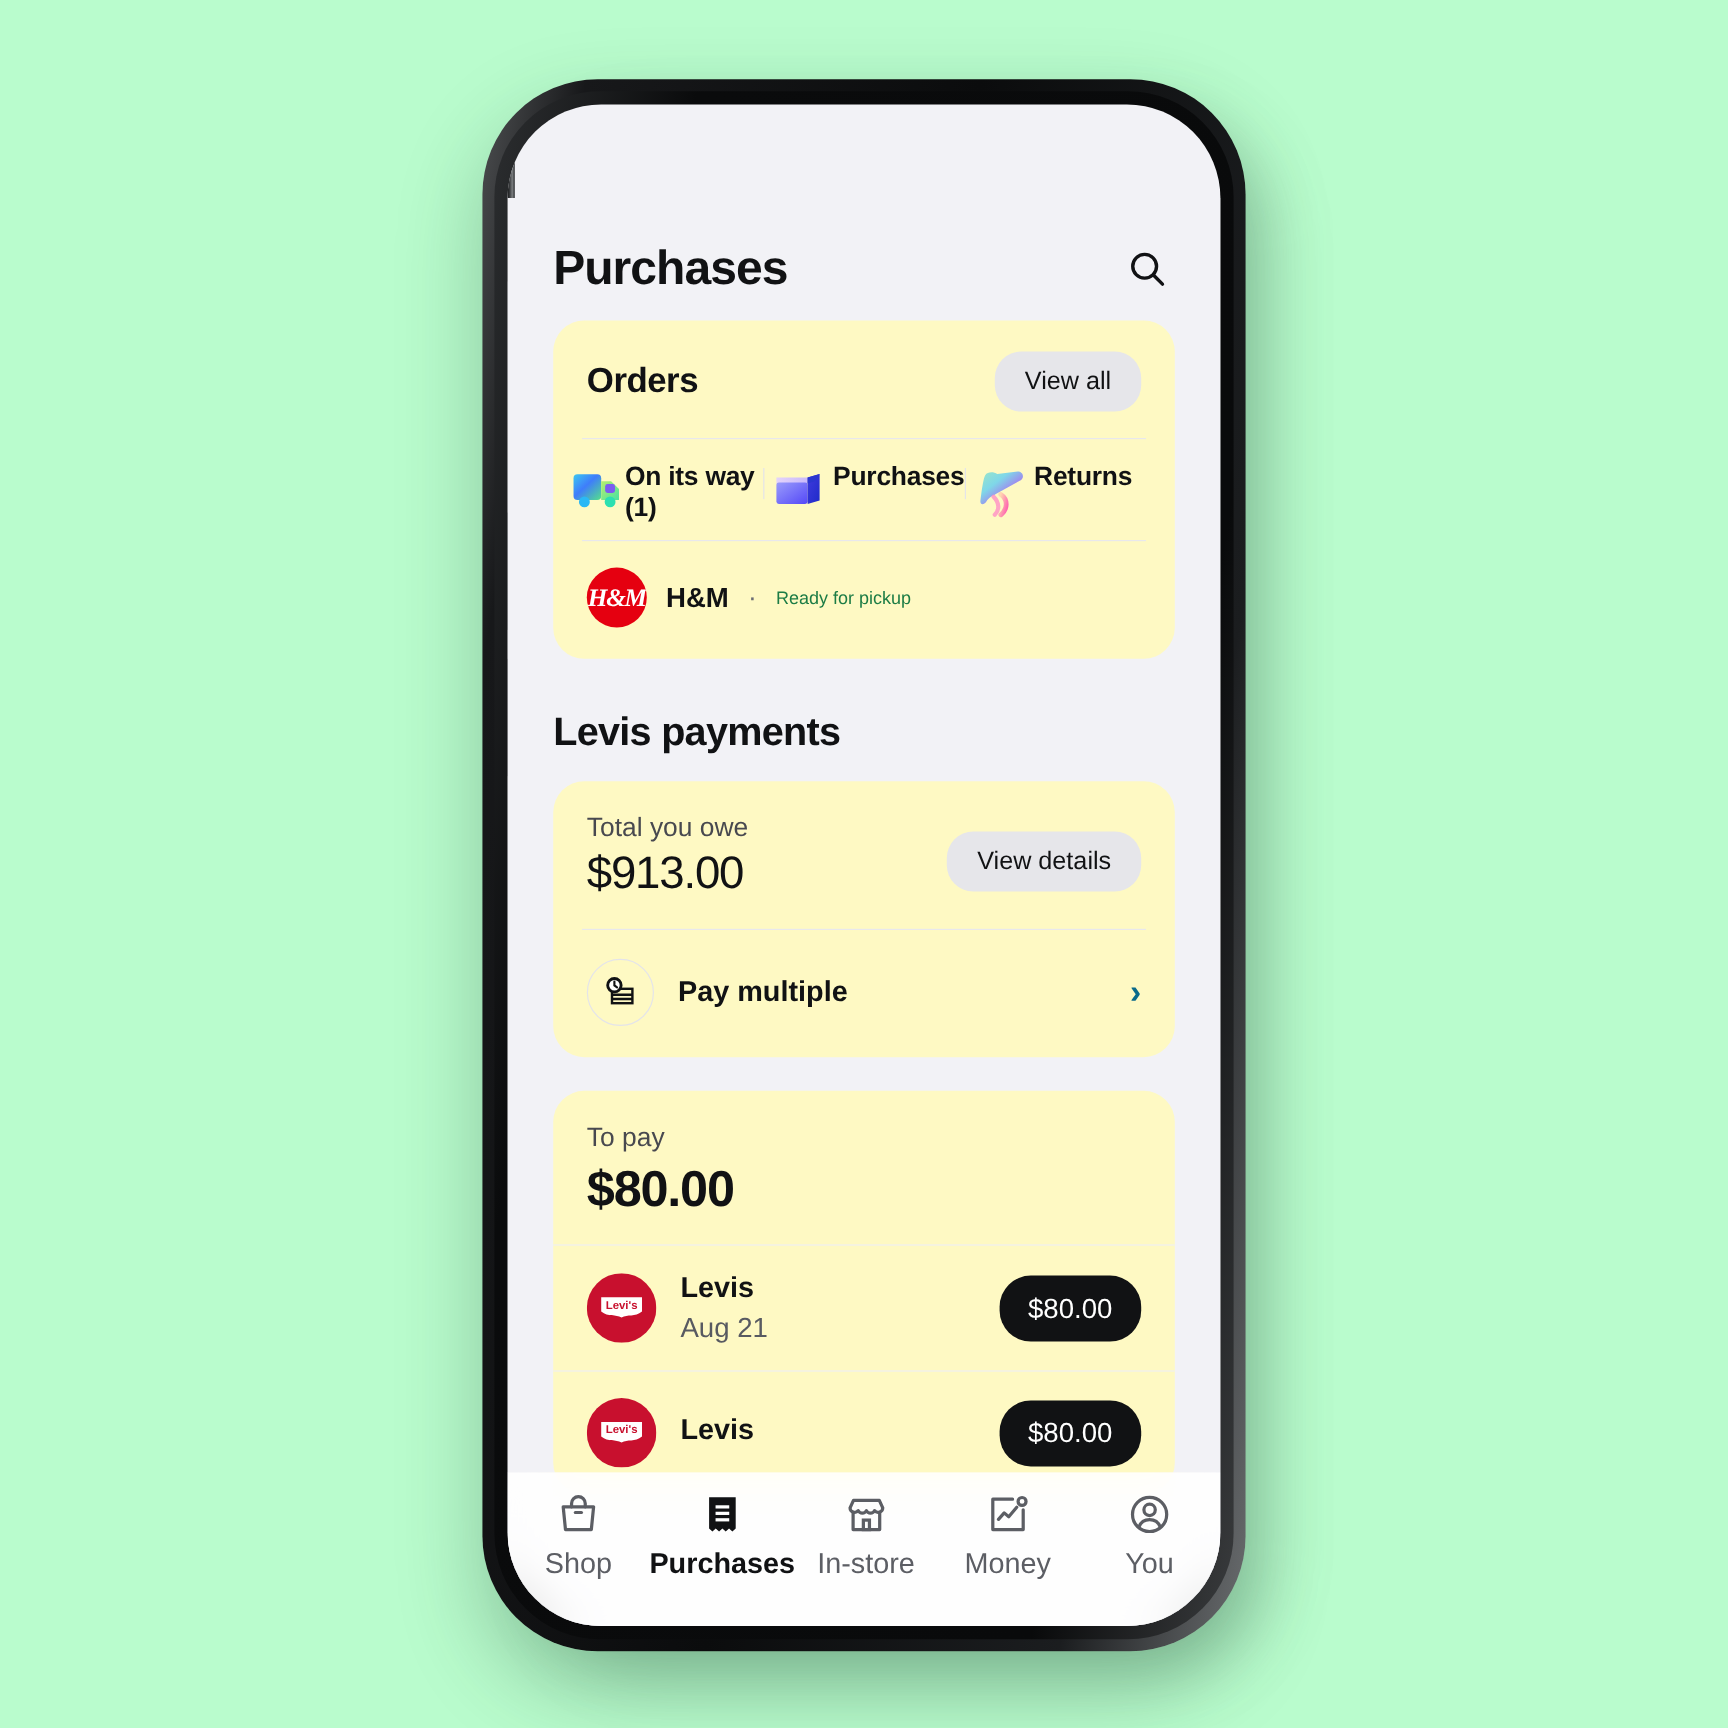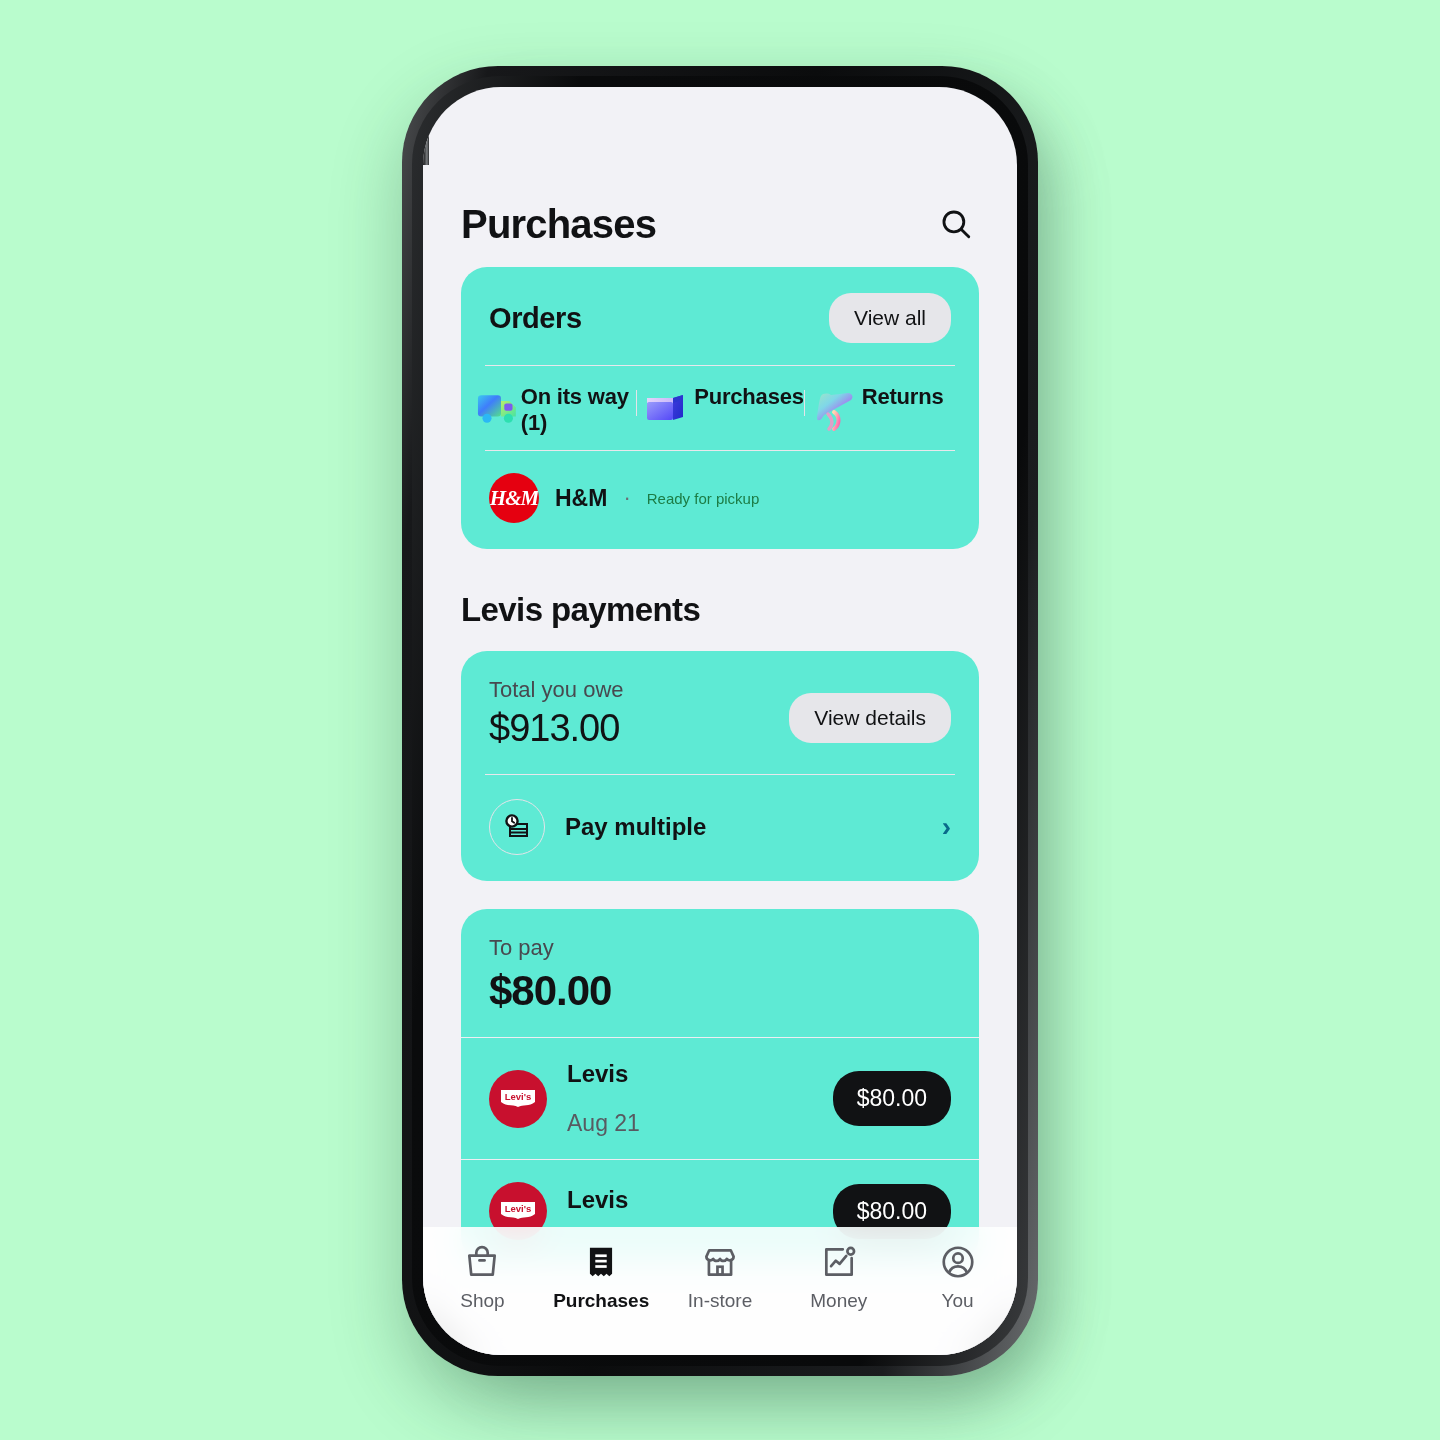--- a/index.html
+++ b/index.html
@@ -126,21 +126,21 @@
     color: #111214;
   }
   .search-btn {
     width: 46px; height: 46px;
     display: flex; align-items: center; justify-content: center;
   }
 
   
   .card {
     margin: 0 38px 0 38px;
-    background: #5eead4;
+    background: #fef9c3;
     border-radius: 26px;
     overflow: hidden;
   }
 
   .card-head {
     display: flex;
     align-items: center;
     justify-content: space-between;
     padding: 26px 28px 22px 28px;
   }
@@ -279,21 +279,21 @@
     display: flex;
     align-items: center;
     gap: 20px;
     padding: 22px 28px;
     border-top: 1px solid #eeeef2;
     cursor: pointer;
   }
   .pay-logo { width: 58px; height: 58px; flex: 0 0 58px; }
   .pay-info { flex: 1; }
   .pay-name { font-size: 24px; font-weight: bold; color: #111214; }
-  .pay-date { font-size: 23px; color: #585a61; margin-top: 22px; }
+  .pay-date { font-size: 23px; color: #585a61; margin-top: 5px; }
   .amount-chip {
     background: #111214;
     color: #ffffff;
     border: none;
     border-radius: 26px;
     padding: 14px 24px;
     font-size: 23px;
     font-family: "Liberation Sans", sans-serif;
     cursor: pointer;
   }
@@ -311,21 +311,21 @@
   }
   .nav-item {
     flex: 1;
     display: flex;
     flex-direction: column;
     align-items: center;
     gap: 9px;
     cursor: pointer;
   }
   .nav-label {
-    font-size: 19px;
+    font-size: 24px;
     color: #5c5e64;
   }
   .nav-item.active .nav-label {
     color: #111214;
     font-weight: bold;
   }
   .nav-icon { width: 38px; height: 38px; }
 </style>
 </head>
 <body>

